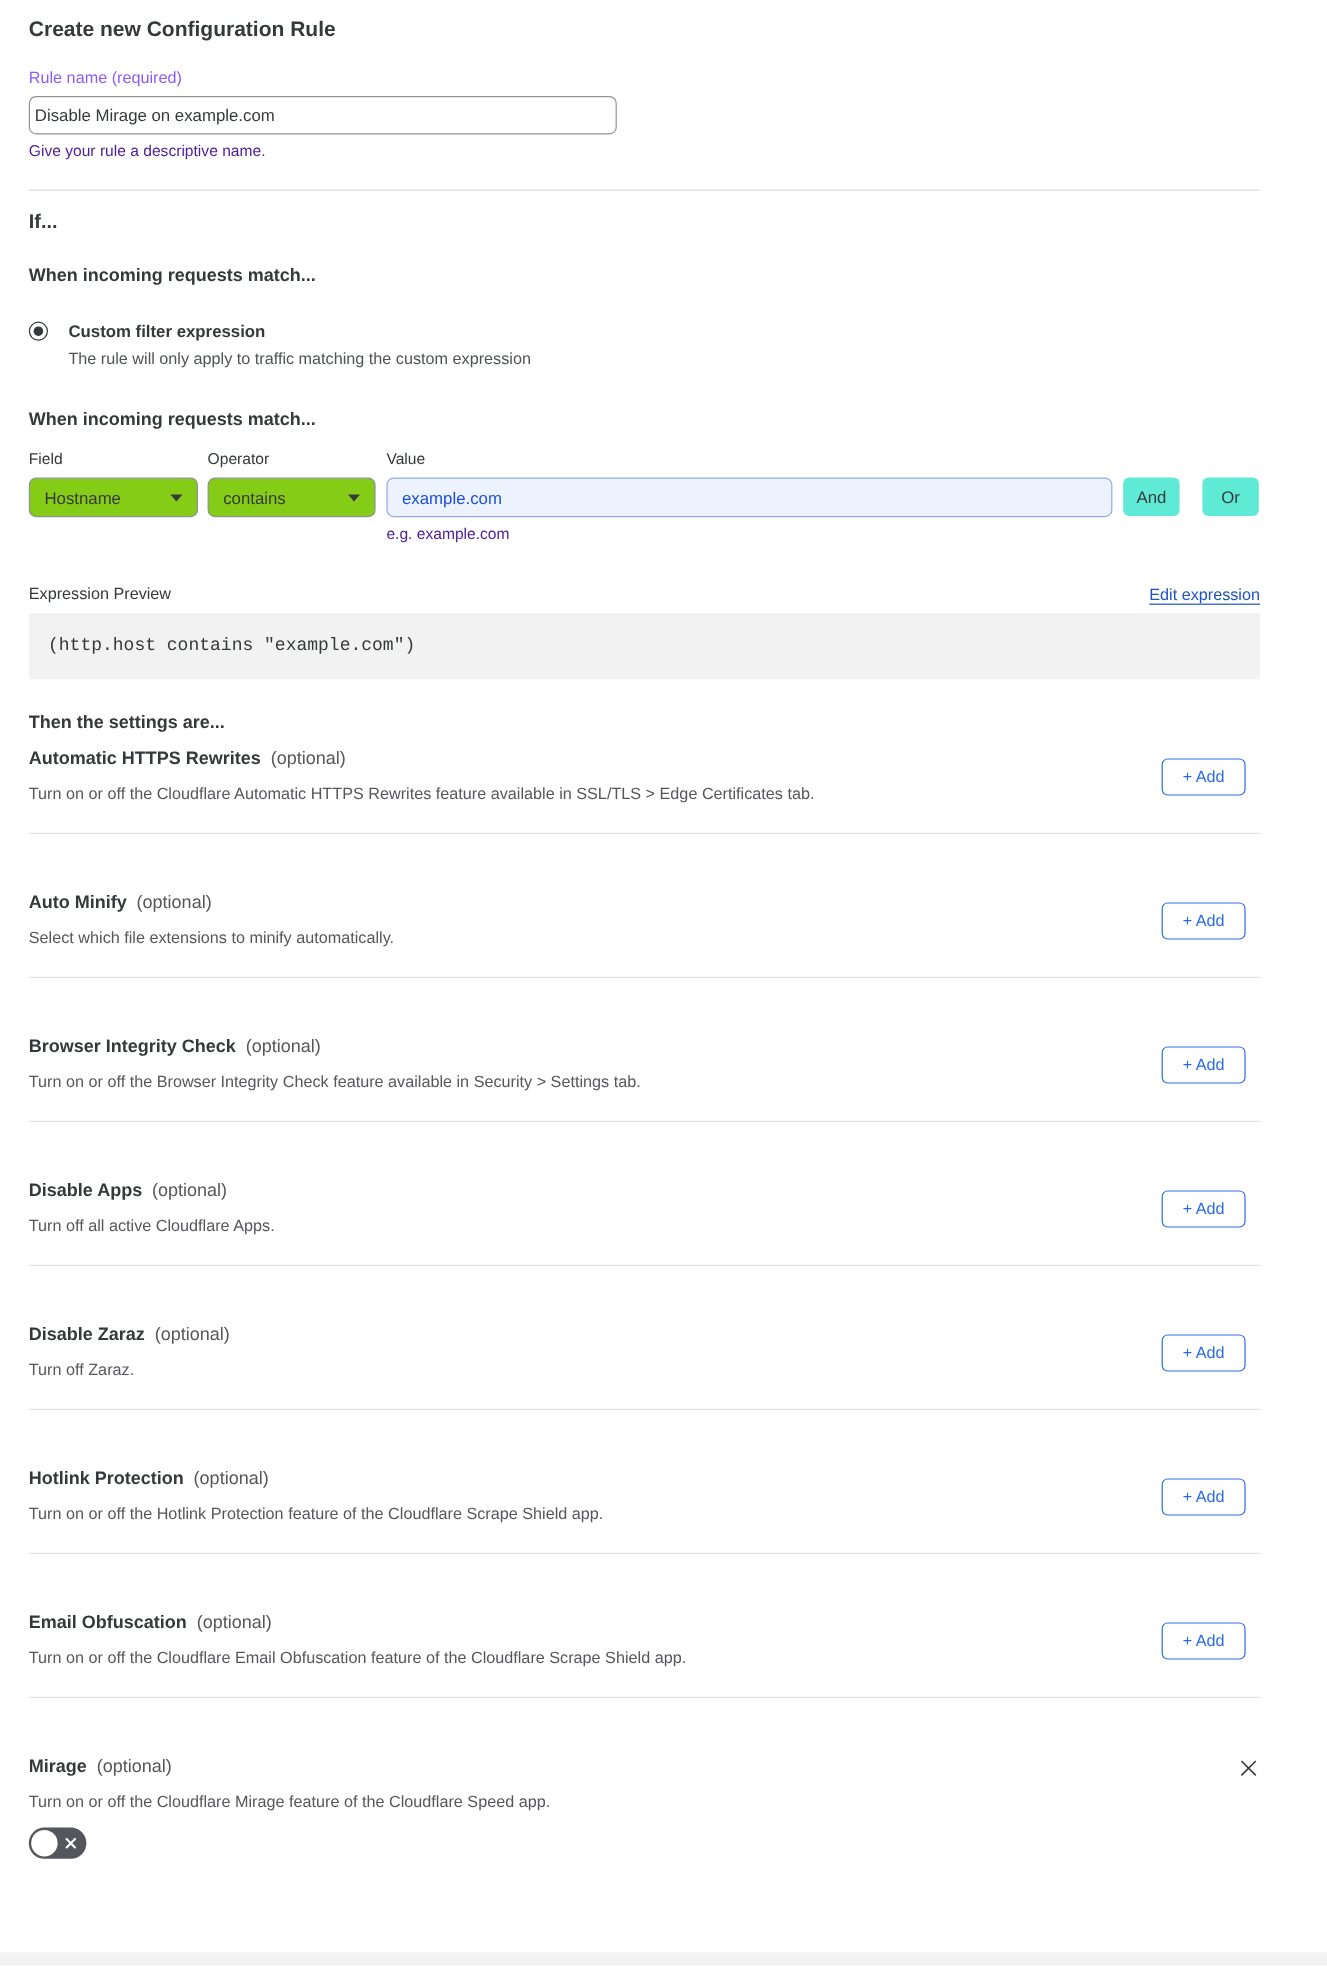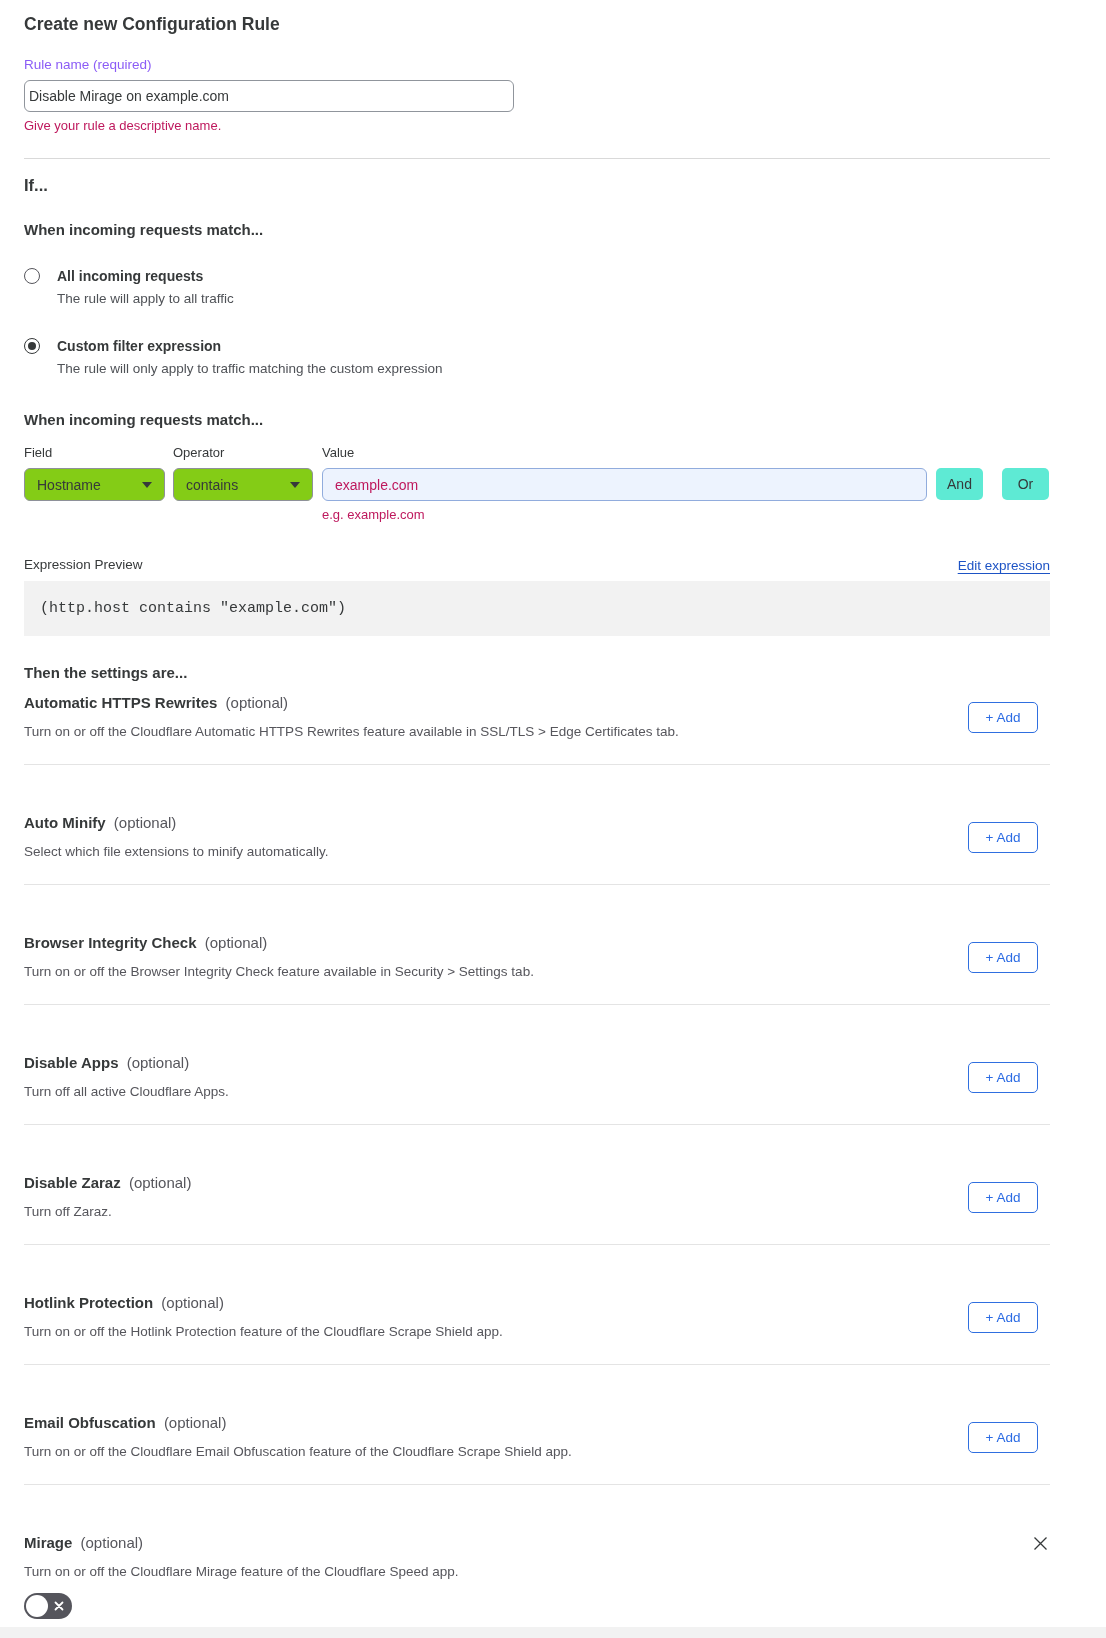--- a/index.html
+++ b/index.html
@@ -16,21 +16,21 @@
 
   h1.page-title { font-size: 17.5px; font-weight: 700; line-height: 18px; margin-bottom: 25px; }
 
   .field-label { display: block; font-size: 13.5px; line-height: 14px; color: #8b5cf6; margin-bottom: 8px; }
   .rule-input {
     display: block; width: 490px; height: 32px;
     border: 1px solid #90959c; border-radius: 6px;
     padding: 0 4px; font-size: 14px; color: #36393a;
     font-family: inherit; background: #fff; outline: none;
   }
-  .helper { font-size: 13px; color: #be185d; margin-top: 7px; line-height: 14px; }
+  .helper { font-size: 13px; color: #4c1d95; margin-top: 7px; line-height: 14px; }
 
   .top-divider { border: none; border-top: 1px solid #d9d9d9; margin-top: 25px; }
 
   .if-heading { font-size: 16.5px; font-weight: 700; line-height: 18px; margin-top: 17px; }
   .match-heading { font-size: 15px; font-weight: 700; line-height: 17px; margin-top: 27px; }
 
   .radio-group { margin-top: 30px; }
   .radio-row { display: flex; align-items: flex-start; cursor: pointer; }
   .radio-row + .radio-row { margin-top: 32px; }
   .radio {
@@ -57,21 +57,21 @@
     padding: 0 12px; font-size: 14px; cursor: pointer;
   }
   .chevron {
     width: 0; height: 0;
     border-left: 5px solid transparent; border-right: 5px solid transparent;
     border-top: 6px solid #36393a;
   }
   .value-input {
     display: block; width: 100%; height: 33px;
     border: 1px solid #91acdd; border-radius: 6px; background: #edf3fe;
-    padding: 0 12px; font-size: 14px; color: #be185d; font-family: inherit; outline: none;
+    padding: 0 12px; font-size: 14px; color: #1d4ed8; font-family: inherit; outline: none;
   }
   .conj-btn {
     margin-top: 23px; height: 32px; width: 47px;
     background: #5eead4; color: #36393a; border: none; border-radius: 5px;
     font-size: 14px; font-family: inherit; cursor: pointer;
   }
   .conj-btn.and { margin-right: 19px; }
 
   .preview-row { display: flex; justify-content: space-between; align-items: flex-end; margin-top: 35px; }
   .preview-label { font-size: 13.5px; line-height: 16px; }
@@ -125,27 +125,20 @@
   <label class="field-label">Rule name (required)</label>
   <input class="rule-input" type="text" value="Disable Mirage on example.com" style="">
   <div class="helper">Give your rule a descriptive name.</div>
 
   <hr class="top-divider">
 
   <h2 class="if-heading">If...</h2>
   <h3 class="match-heading">When incoming requests match...</h3>
 
   <div class="radio-group">
-    <div class="radio-row">
-      <span class="radio"></span>
-      <div class="radio-text">
-        <div class="radio-label">All incoming requests</div>
-        <div class="radio-desc">The rule will apply to all traffic</div>
-      </div>
-    </div>
     <div class="radio-row">
       <span class="radio selected"></span>
       <div class="radio-text">
         <div class="radio-label">Custom filter expression</div>
         <div class="radio-desc">The rule will only apply to traffic matching the custom expression</div>
       </div>
     </div>
   </div>
 
   <h3 class="builder-heading">When incoming requests match...</h3>

